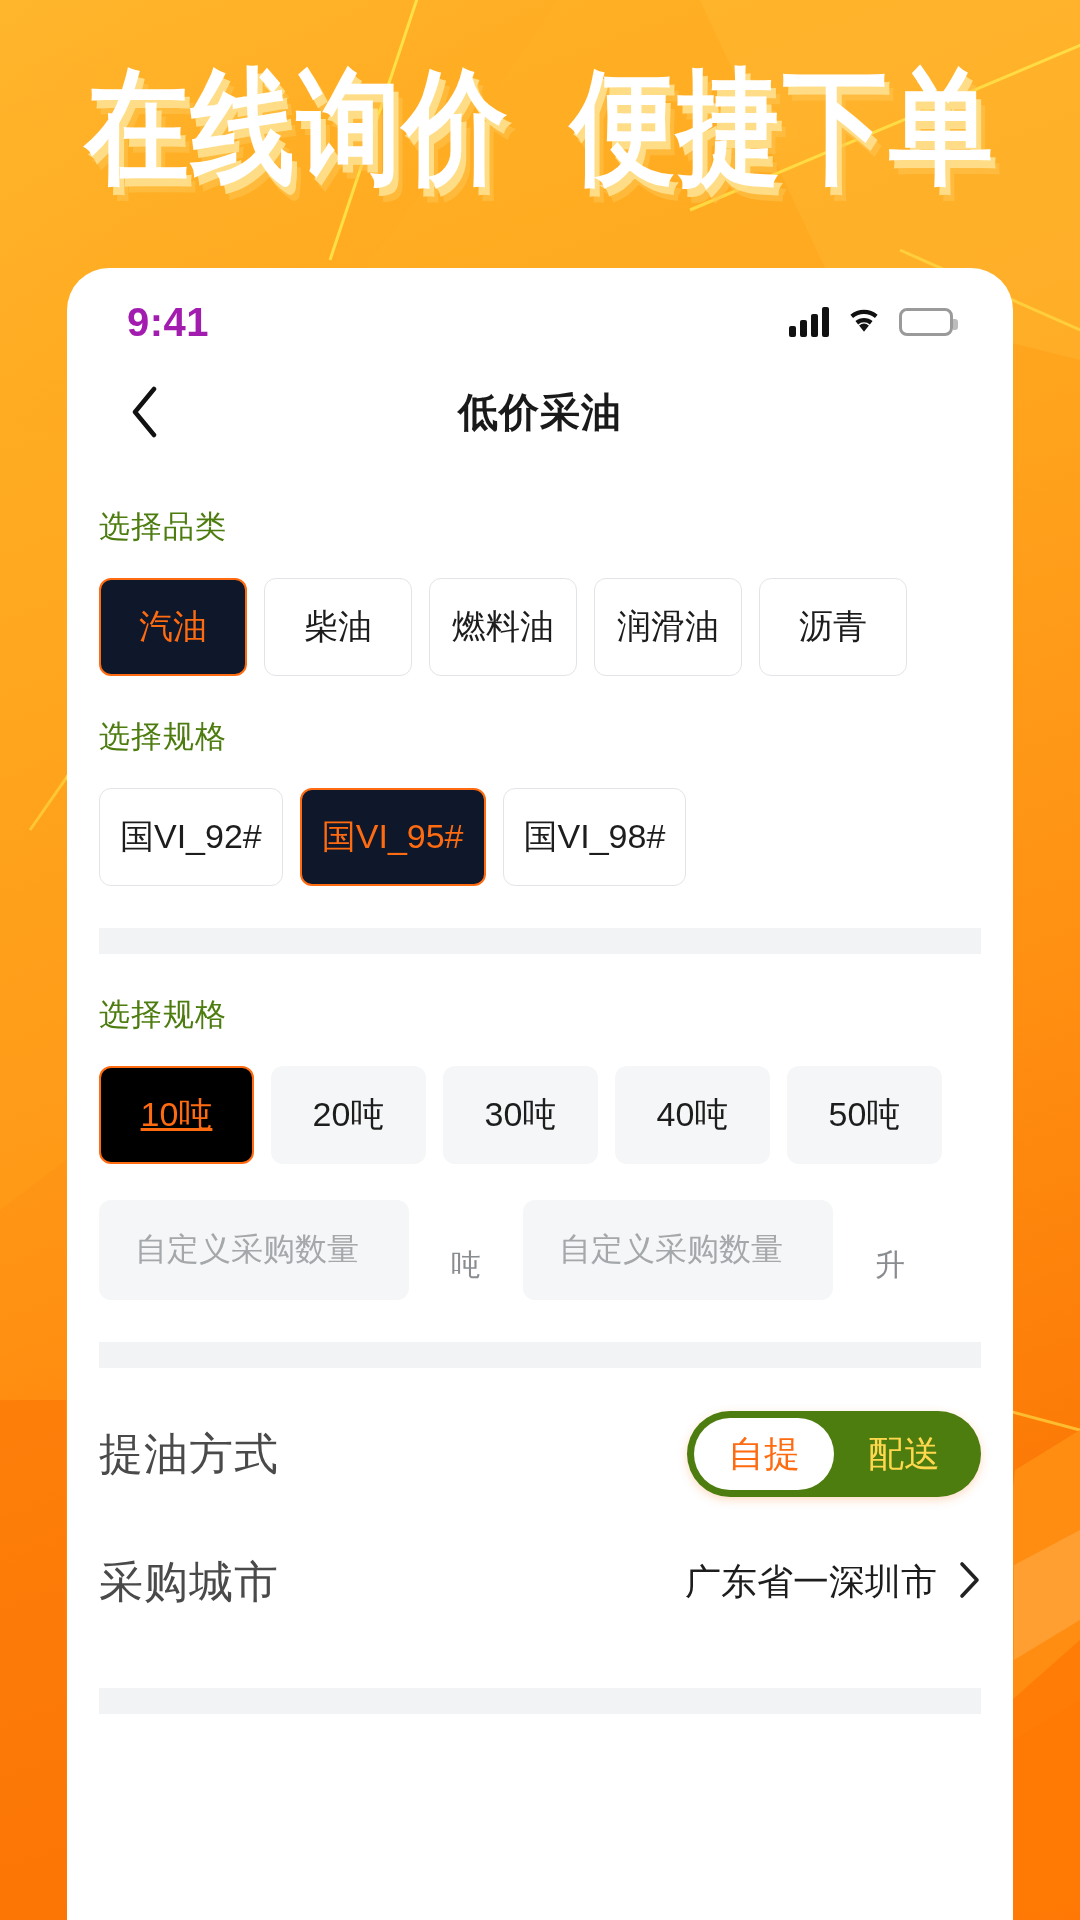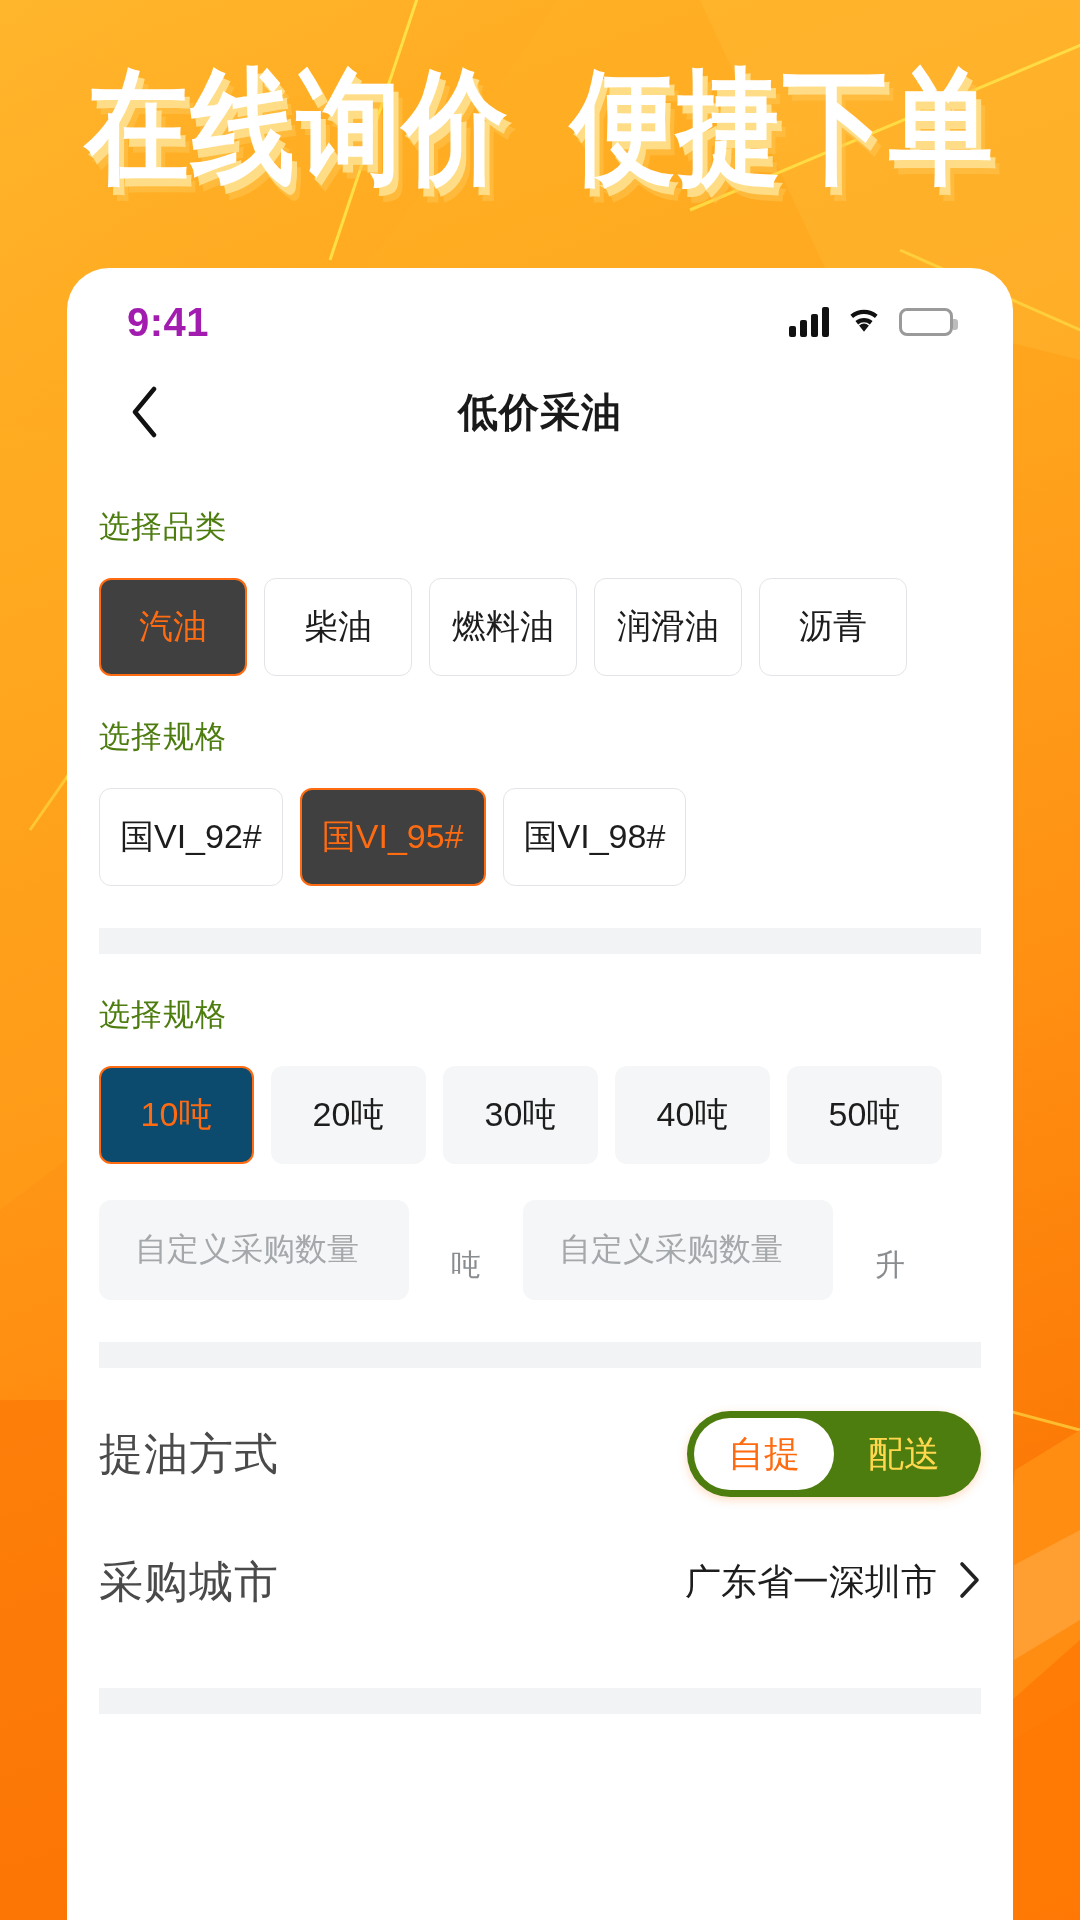--- a/index.html
+++ b/index.html
@@ -118,25 +118,25 @@
     min-width: 148px;
     display: flex; align-items: center; justify-content: center;
     border-radius: 12px;
     font-size: 34px;
     color: #1d1d1d;
     padding: 0 20px;
     white-space: nowrap;
   }
   .chip.outline { border: 1.5px solid #e2e4e7; background: #fff; }
   .chip.outline.active {
-    border: 2px solid #FF6B11; background: #404040; color: #FF6B11;
+    border: 2px solid #FF6B11; background: #0f172a; color: #FF6B11;
   }
   .chip.filled { background: #f5f6f7; border: 1.5px solid transparent; }
   .chip.filled.active {
-    background: #0c4a6e; border: 2px solid #FF6B11; color: #FF6B11;
+    background: #000000; border: 2px solid #FF6B11; color: #FF6B11; text-decoration: underline;
   }
   .chip.wide { min-width: 172px; }
   .chip.tons { min-width: 155px; }
 
   
   .sep {
     height: 26px;
     background: #f1f3f4;
     margin: 42px 32px 0 32px;
   }

